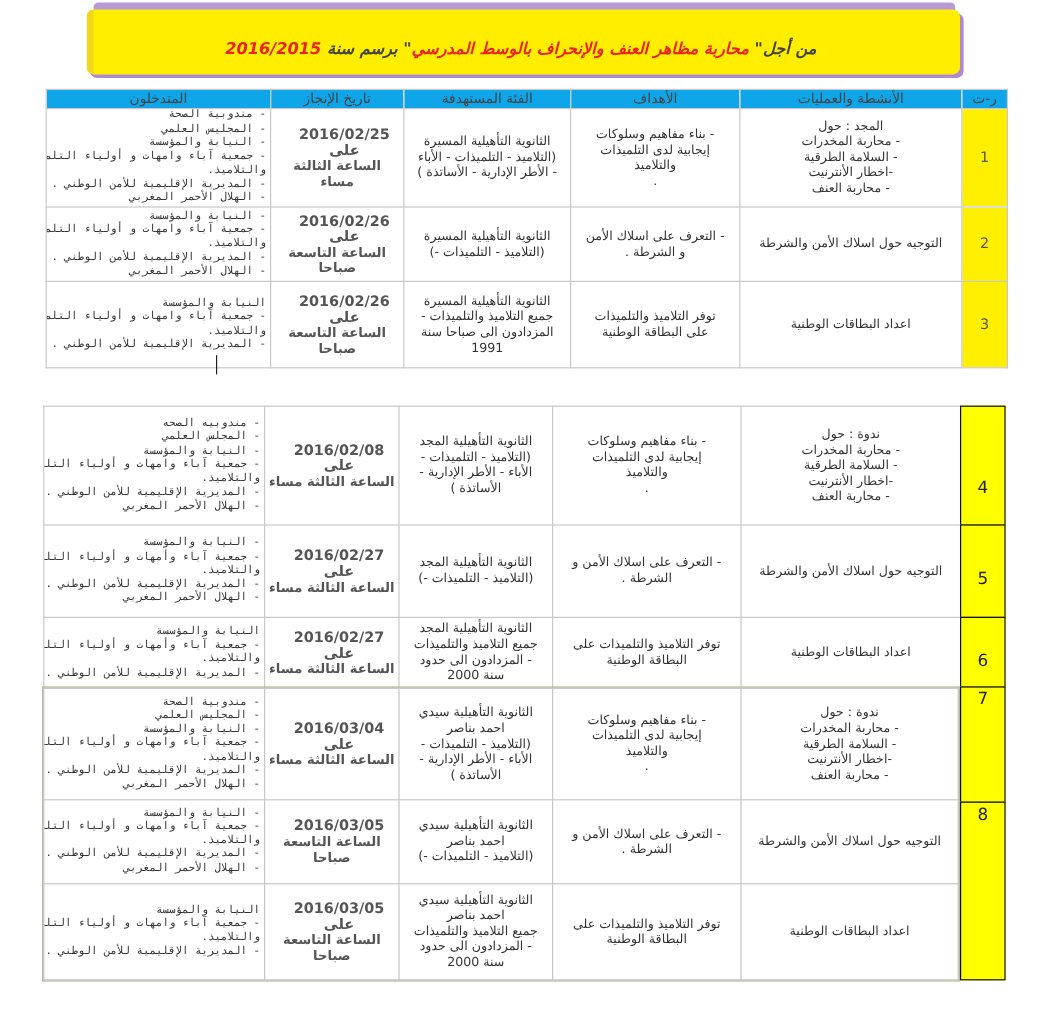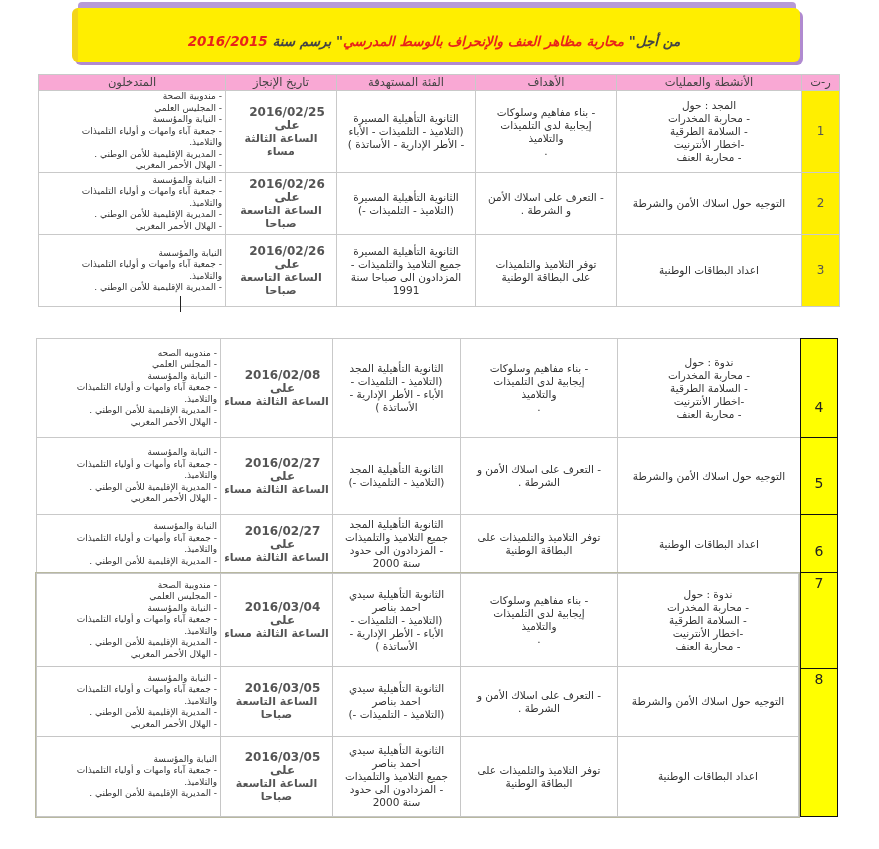--- a/index.html
+++ b/index.html
@@ -16,23 +16,23 @@
   .banner .l1 { top:10px; font-size:13px; }
   .banner .l2 { top:31px; font-size:13.5px; }
   .red { color:#e8231a; }
   .gray { color:#9a9a9a; }
   .teal { color:#6cb6c9; }
   .dark { color:#444; }
 
   table { border-collapse:collapse; position:absolute; direction:rtl; table-layout:fixed; }
   td, th { border:1px solid #c9c9c9; text-align:center; vertical-align:middle; padding:0 3px;
            font-size:10.5px; line-height:13px; overflow:hidden; }
-  th { background:#f9a8d4; font-weight:normal; font-size:11.5px; height:15px; color:#444; }
+  th { background:#0ea5e9; font-weight:normal; font-size:11.5px; height:15px; color:#444; }
   td.num { background:#ffef00; font-size:12px; color:#555; }
-  td.int { text-align:right; font-size:9px; line-height:11.5px; white-space:nowrap; }
+  td.int { text-align:right; font-size:9px; line-height:11.5px; white-space:nowrap;font-family:Liberation Mono, monospace; }
   td.date { font-size:11px; font-weight:bold; color:#555; }
   td.date .d { font-size:12px;margin-left:12px; }
   .line { display:block; }
 
   #t1 { left:38px; top:74px; width:801px; }
   #t2 { left:36px; top:338px; width:764px; }
   #t3 { left:36px; top:573px; width:762px; border-top:1px solid #a8b478; }
   #t3 td { border-color:#c6c6c6; }
   #t3 { outline:1px solid #b8b8a0; }
   .ycol { position:absolute; left:800px; width:38px; background:#ffff00; border:1px solid #111;

